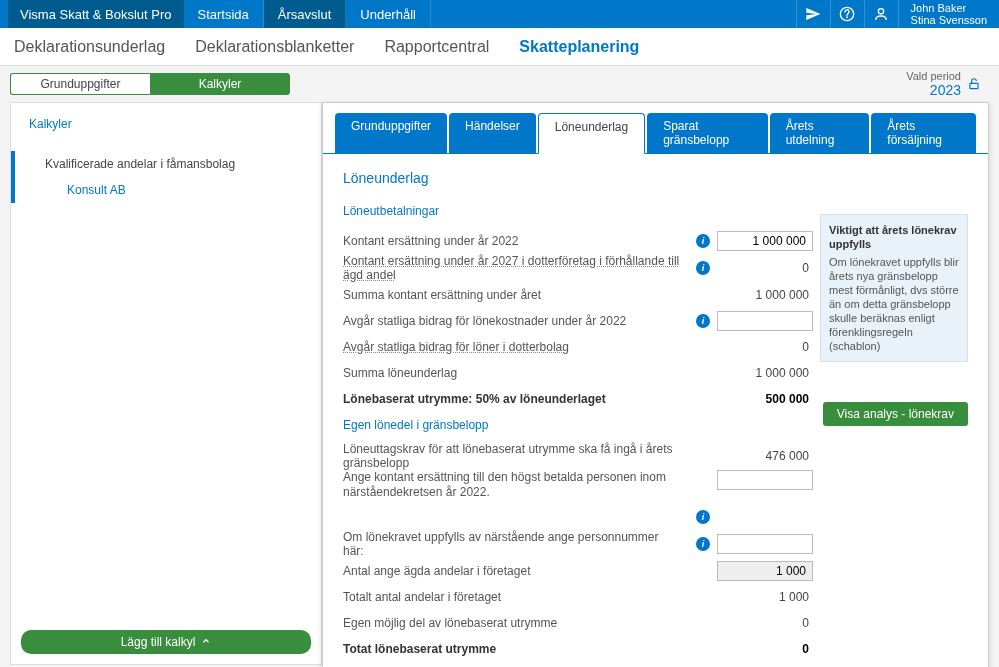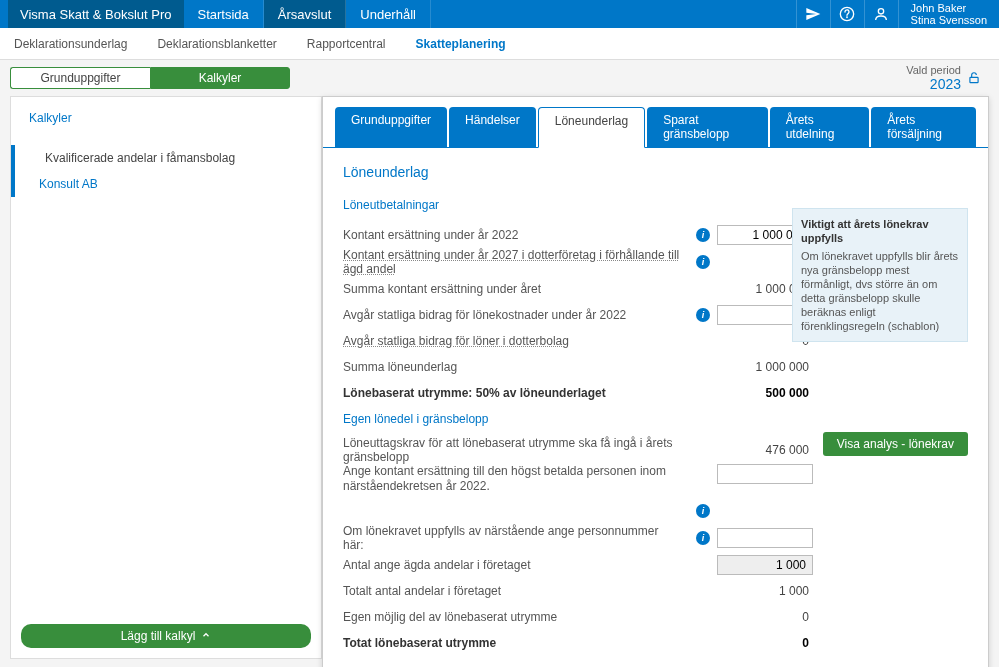--- a/index.html
+++ b/index.html
@@ -57,27 +57,27 @@
       border-left: 1px solid rgba(255,255,255,0.2);
       padding: 2px 12px;
       font-size: 11px;
       line-height: 12px;
       display: flex;
       flex-direction: column;
       justify-content: center;
     }
     .subnav {
       background: #fff;
-      height: 32px;
+      height: 38px;
       display: flex;
       align-items: center;
       padding: 0 14px;
       border-bottom: 1px solid #ddd;
       gap: 30px;
-      font-size: 12px;
+      font-size: 16px;
       color: #555;
     }
     .subnav-item { cursor: pointer; }
     .subnav-item.active { color: #0077c8; font-weight: 600; }
     .toolbar {
       height: 36px;
       display: flex;
       align-items: center;
       padding: 0 10px;
       gap: 0;
@@ -127,21 +127,21 @@
       flex: 1;
     }
     .tree-item {
       padding: 6px 10px 6px 30px;
       border-left: 4px solid transparent;
       cursor: pointer;
       font-size: 12px;
       color: #444;
     }
     .tree-item.parent { border-left-color: #0077c8; }
-    .tree-item.child { padding-left: 24px; border-left-color: #0077c8; color: #0077c8; }
+    .tree-item.child { padding-left: 52px; border-left-color: #0077c8; color: #0077c8; }
     .sidebar-foot {
       padding: 10px;
     }
     .add-btn {
       background: #388e3c;
       color: #fff;
       border-radius: 10px;
       height: 24px;
       display: flex;
       align-items: center;
@@ -244,21 +244,21 @@
       border: 1px solid #bbb;
       text-align: right;
       padding: 0 6px;
       font-size: 12px;
     }
     .inp.ro { background:#eee; }
     .callout {
       position: absolute;
       right: 20px;
       top: 60px;
-      width: 176px;
+      width: 148px;
       background: #e8f2f8;
       border: 1px solid #cfe4ef;
       padding: 8px;
       font-size: 11px;
       color: #555;
       line-height: 14px;
     }
     .callout-title { font-weight: 600; margin-bottom: 4px; color:#333;}
     .analysis-btn {
       background: #388e3c;
@@ -266,21 +266,20 @@
       padding: 5px 14px;
       border-radius: 3px;
       font-size: 12px;
       cursor: pointer;
       display: inline-block;
     }
     .analysis-wrap{
       position:absolute;
       right:20px;
       top: 248px;
-      margin-top: 36px;
     }
     .left-col { width: 470px; }
     .panel-foot {
       padding: 6px 20px 0;
     }
     .lock-ico svg, .topbar-ico svg { display:block; }
   </style>
 </head>
 <body>
 

